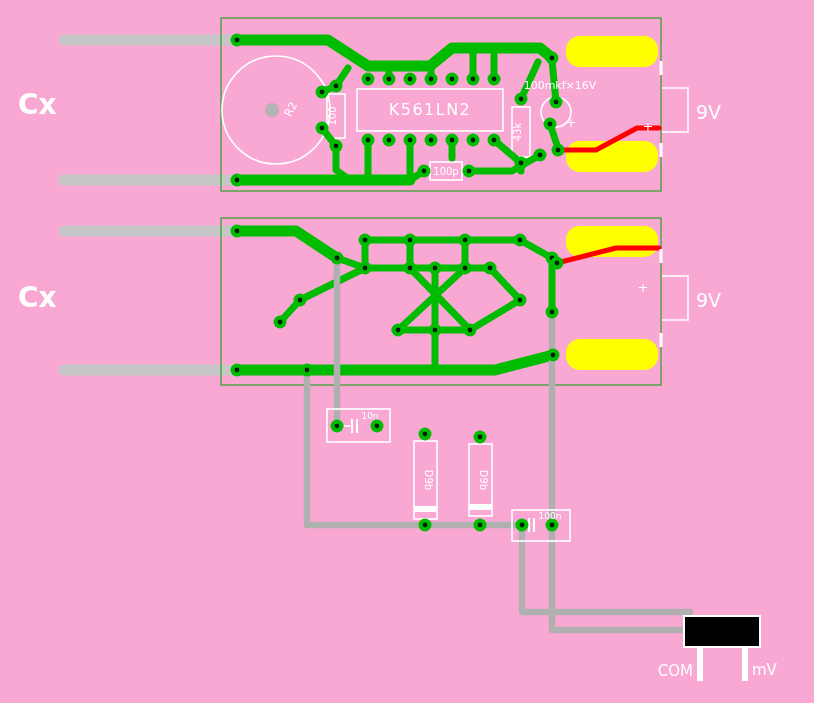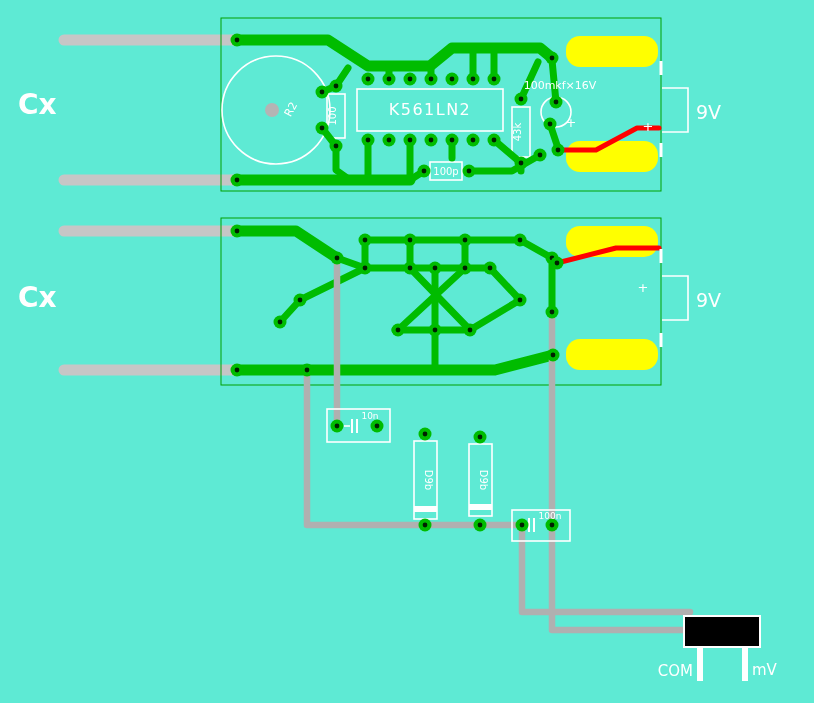--- a/index.html
+++ b/index.html
@@ -1,16 +1,16 @@
 <!DOCTYPE html>
 <html style="--trace: #00bc00; --board_edge: #00a000; --hole: #002000; --yellow: #ffff00; --wire: #b0b0b0; --probe: #c6c6c6; --red: #ff0000; --white: #ffffff; --dot: #b4b4b4;"><head>
 <meta charset="utf-8">
 <style>
   html,body{margin:0;padding:0;background:#000;}
-  .stage{position:relative;width:814px;height:703px;background:#5eead4;overflow:hidden;}
+  .stage{position:relative;width:814px;height:703px;background:#f9a8d4;overflow:hidden;}
   svg{display:block}
   .trace{stroke:var(--trace,#00bc00);fill:none;stroke-linecap:round;stroke-linejoin:round}
   .tw{stroke-width:11}
   .tm{stroke-width:7}
   .wire{stroke:var(--wire,#b0b0b0);stroke-width:6.5;fill:none;stroke-linecap:round;stroke-linejoin:round}
   .probe{stroke:var(--probe,#c6c6c6);stroke-width:11;stroke-linecap:round}
   .red{stroke:var(--red,#ff0000);stroke-width:5;fill:none;stroke-linecap:round;stroke-linejoin:round}
   .outline{stroke:var(--white,#ffffff);stroke-width:1.6;fill:none}
   .board{stroke:var(--board_edge,#00a000);stroke-width:1;fill:none}
   .ypad{fill:var(--yellow,#ffff00)}

